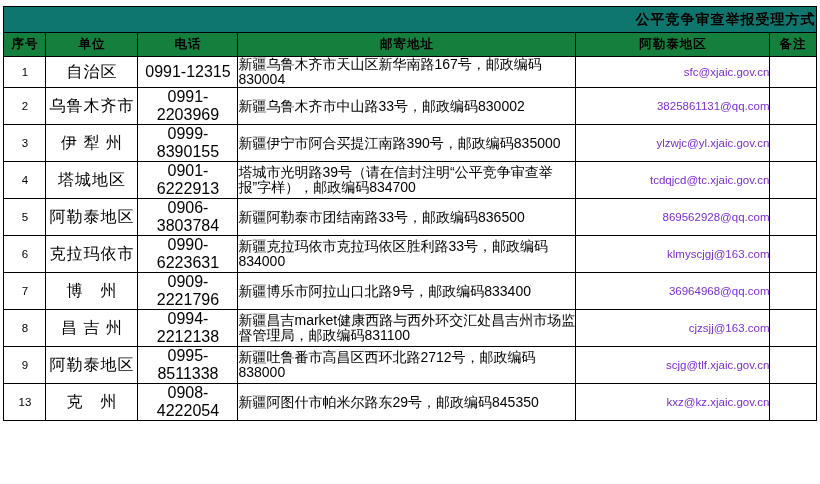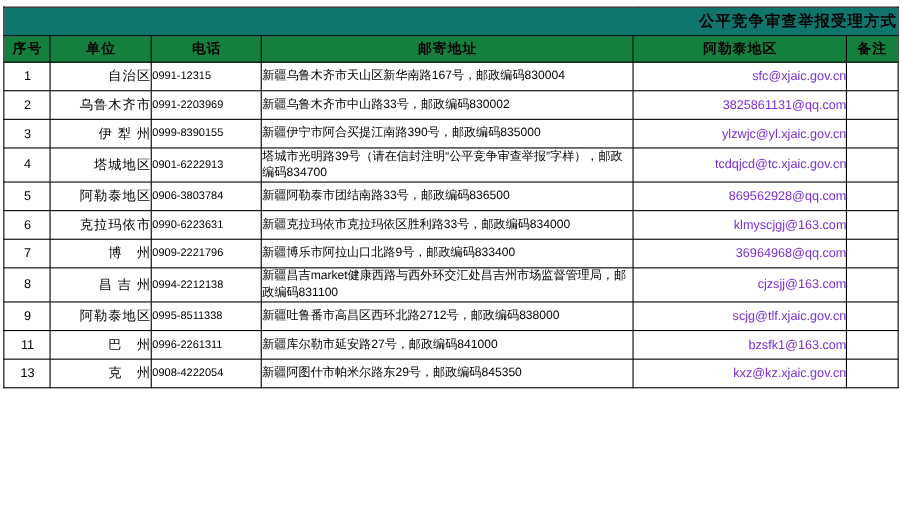--- a/index.html
+++ b/index.html
@@ -52,31 +52,32 @@
   }
   .row-cell {
     font-size: 11.5px;
     height: 26px;
   }
   .c-no {
     text-align: center;
     font-size: 11.5px;
   }
   .c-unit {
-    text-align: right;
-    font-size: 12px;
+    text-align: center;
+    font-size: 16px;
     letter-spacing: 1px;
   }
   .c-phone {
-    font-size: 10px;
+    text-align: center;
+    font-size: 16px;
   }
   .c-addr {
     text-align: left;
     padding-left: 6px;
-    font-size: 11px;
+    font-size: 14px;
     line-height: 15px;
   }
   .c-mail {
     text-align: right;
     padding-left: 8px;
     font-size: 11.5px;
     color: #7b2fd4;
   }
   .c-note {
     text-align: center;
@@ -192,28 +193,20 @@
       <tr class="row-cell">
         <td class="c-no">9</td>
         <td class="c-unit">阿勒泰地区</td>
         <td class="c-phone">0995-8511338</td>
         <td class="c-addr">新疆吐鲁番市高昌区西环北路2712号，邮政编码838000</td>
         <td class="c-mail">scjg@tlf.xjaic.gov.cn</td>
         <td class="c-note"></td>
       </tr>
 
 
-      <tr class="row-cell">
-        <td class="c-no">11</td>
-        <td class="c-unit">巴　州</td>
-        <td class="c-phone">0996-2261311</td>
-        <td class="c-addr">新疆库尔勒市延安路27号，邮政编码841000</td>
-        <td class="c-mail">bzsfk1@163.com</td>
-        <td class="c-note"></td>
-      </tr>
 
 
       <tr class="row-cell">
         <td class="c-no">13</td>
         <td class="c-unit">克　州</td>
         <td class="c-phone">0908-4222054</td>
         <td class="c-addr">新疆阿图什市帕米尔路东29号，邮政编码845350</td>
         <td class="c-mail">kxz@kz.xjaic.gov.cn</td>
         <td class="c-note"></td>
       </tr>

